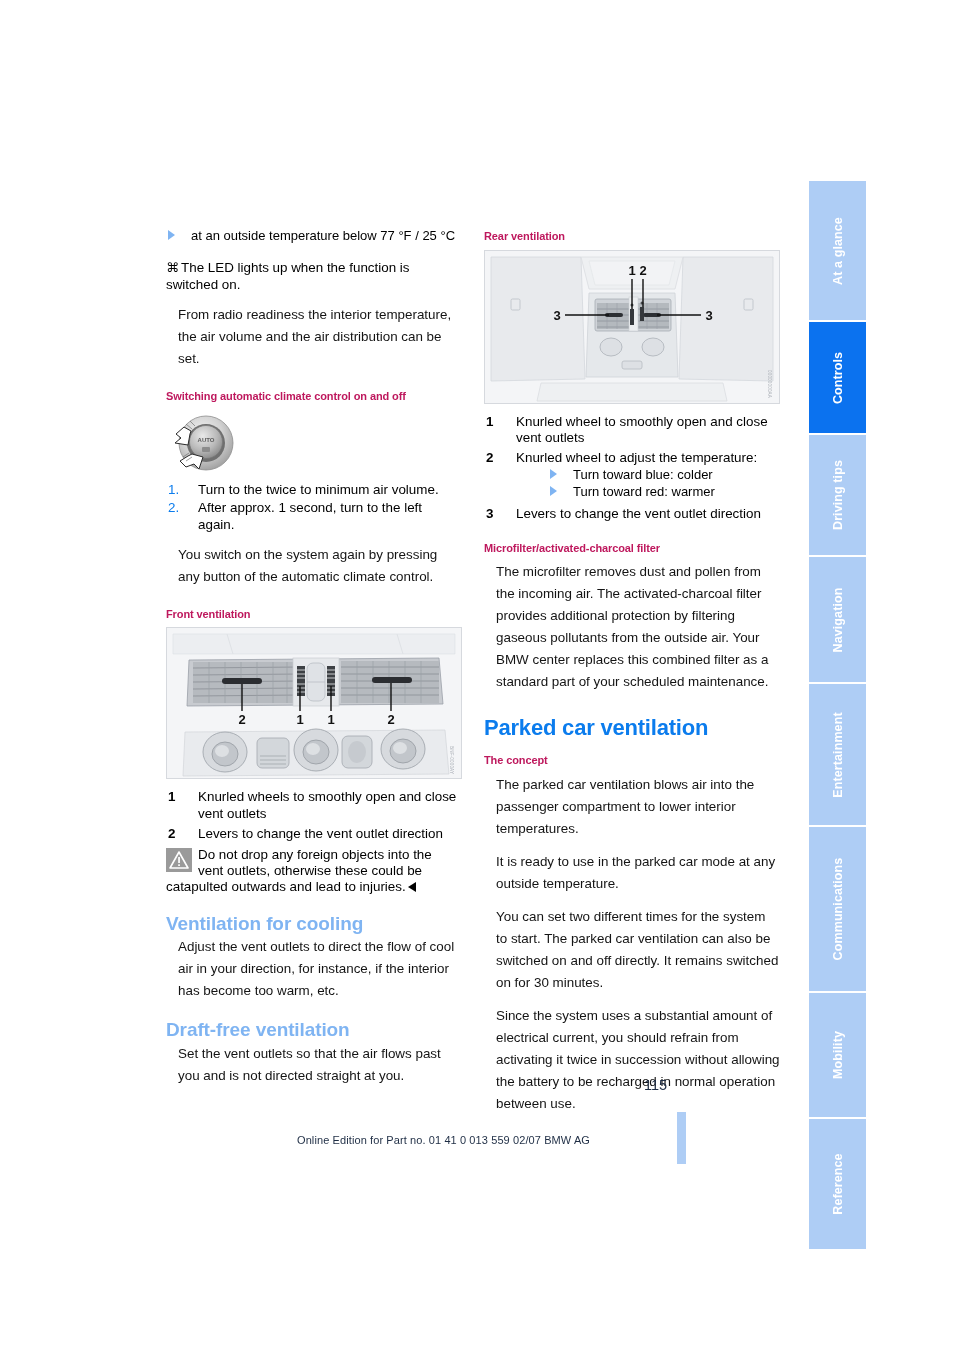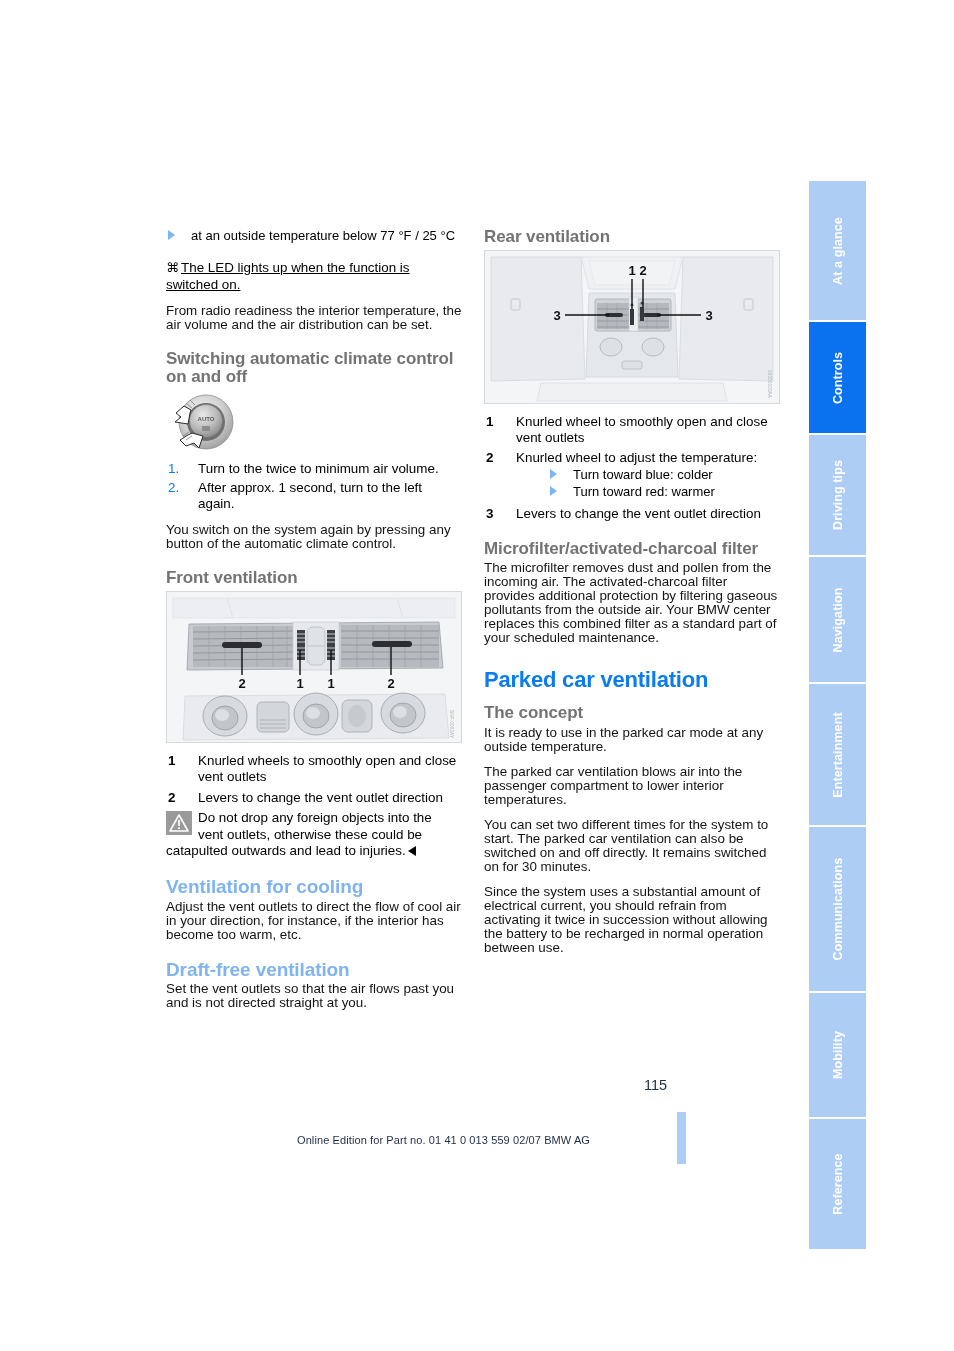--- a/index.html
+++ b/index.html
@@ -70,39 +70,39 @@
     top: 228px;
     width: 296px;
     font-size: 13.4px;
     line-height: 16.4px;
   }
   #col-left  { left: 166px; }
   #col-right { left: 484px; }
 
   
   p.body {
-    margin: 0 0 11px 0;
+    margin: 0 0 11px 12px;
     font-size: 13.4px;
-    line-height: 14px;
+    line-height: 22px;
     color: #141414;
   }
 
   h1.main-heading {
     font-size: 22px;
     line-height: 25px;
     font-weight: bold;
     color: #0b7ced;
     margin: 22px 0 12px 0;
     letter-spacing: -0.2px;
   }
   h2.sub-heading {
-    font-size: 17px;
+    font-size: 11px;
     line-height: 17.5px;
     font-weight: bold;
-    color: #737373;
+    color: #be185d;
     margin: 18px 0 4px 0;
     letter-spacing: -0.1px;
   }
   h2.sub-heading.first { margin-top: 0; }
   h3.minor-heading {
     font-size: 19px;
     line-height: 17.5px;
     font-weight: bold;
     color: #7fb4f2;
     margin: 19px 0 4px 0;
@@ -176,21 +176,20 @@
     font-weight: bold;
     color: #000;
   }
 
   
   .led-note {
     position: relative;
     margin: 16px 0 11px 0;
     font-size: 13.4px;
     line-height: 16.4px;
-    text-decoration: underline;
   }
   .led-glyph {
     display: inline-block;
     font-family: "DejaVu Sans", sans-serif;
     font-size: 13px;
     line-height: 16px;
     vertical-align: baseline;
     margin-right: 2px;
   }
 
@@ -618,22 +617,22 @@
         <span>Levers to change the vent outlet direction</span>
       </li>
     </ul>
 
     <h2 class="sub-heading">Microfilter/activated-charcoal filter</h2>
     <p class="body">The microfilter removes dust and pollen from the incoming air. The activated-charcoal filter provides additional protection by filtering gaseous pollutants from the outside air. Your BMW center replaces this combined filter as a standard part of your scheduled maintenance.</p>
 
     <h1 class="main-heading">Parked car ventilation</h1>
 
     <h2 class="sub-heading" style="margin-top:0;">The concept</h2>
+    <p class="body">The parked car ventilation blows air into the passenger compartment to lower interior temperatures.</p>
     <p class="body">It is ready to use in the parked car mode at any outside temperature.</p>
-    <p class="body">The parked car ventilation blows air into the passenger compartment to lower interior temperatures.</p>
     <p class="body">You can set two different times for the system to start. The parked car ventilation can also be switched on and off directly. It remains switched on for 30 minutes.</p>
     <p class="body">Since the system uses a substantial amount of electrical current, you should refrain from activating it twice in succession without allowing the battery to be recharged in normal operation between use.</p>
   </div>
 
   <div id="page-number">115</div>
   <div id="page-marker"></div>
   <div id="footer-note">Online Edition for Part no. 01 41 0 013 559 02/07 BMW AG</div>
 
 </div>
 

